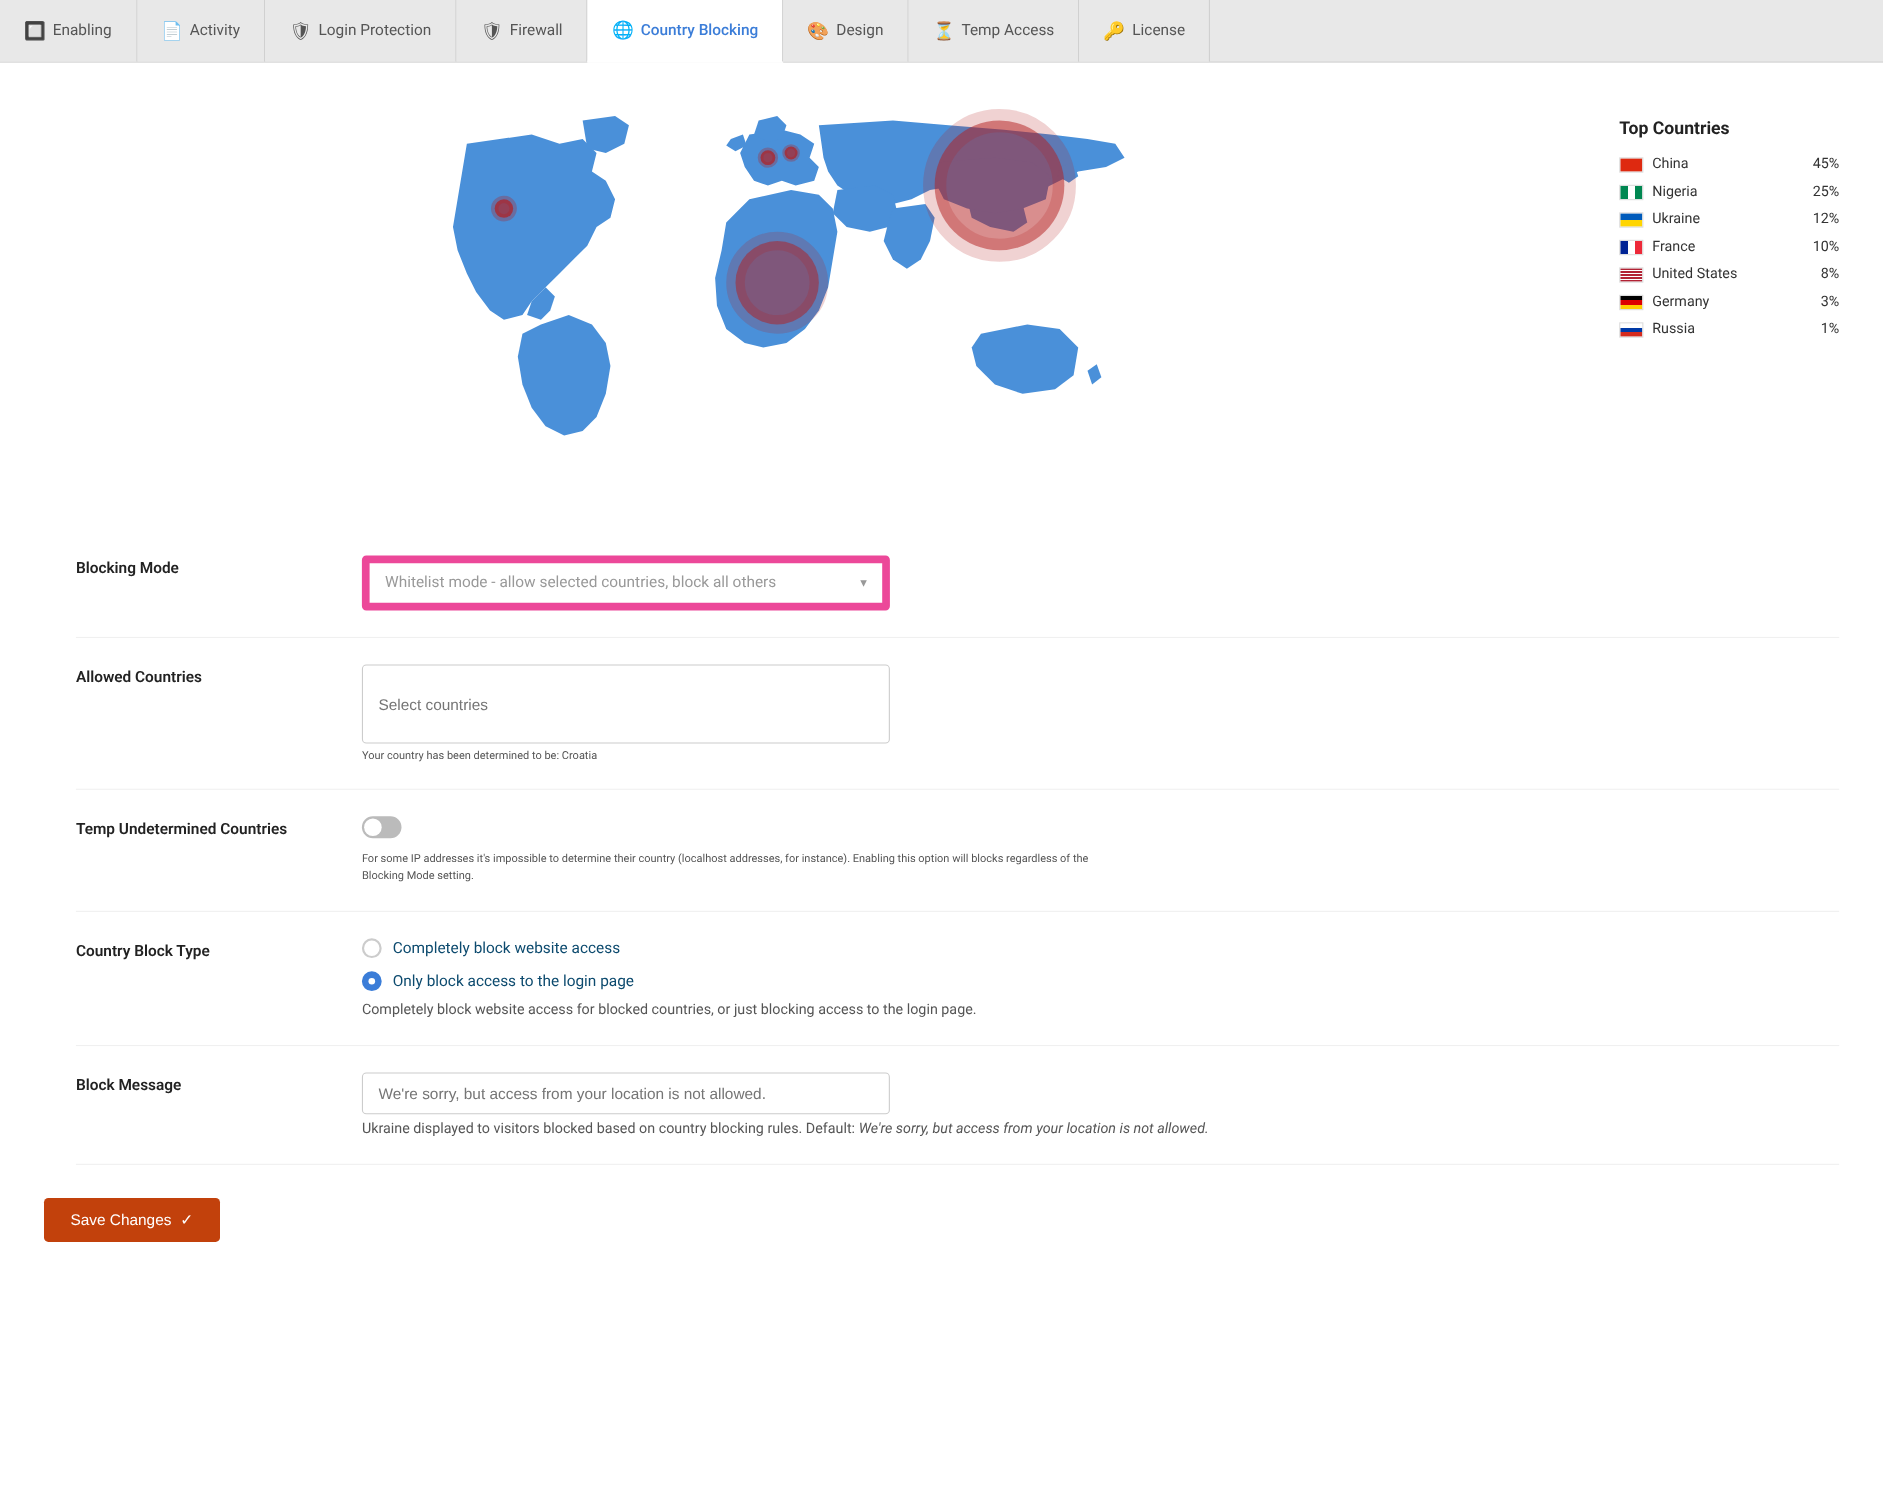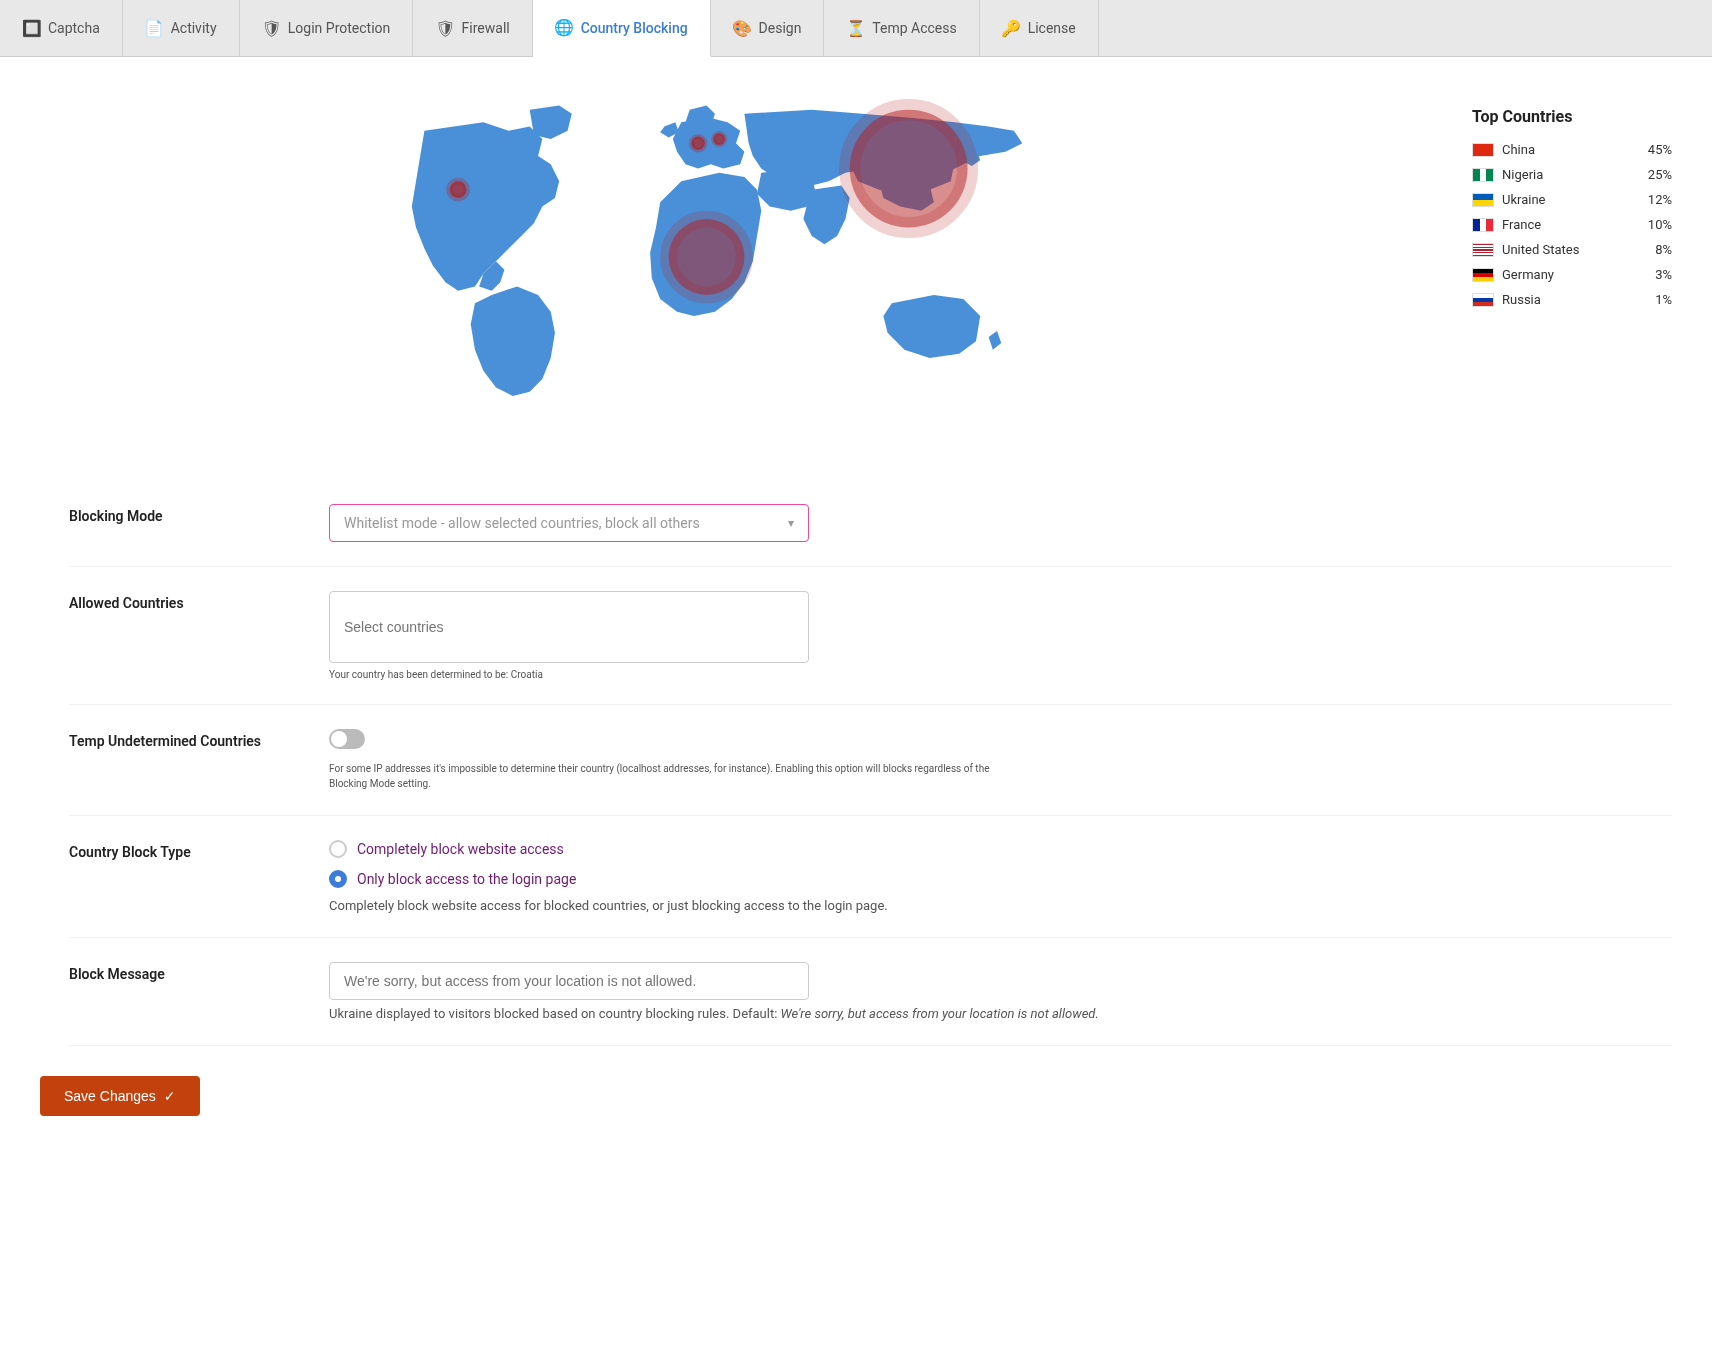--- a/index.html
+++ b/index.html
@@ -25,21 +25,21 @@
     .country-name { flex: 1; color: #333; }
     .country-pct { color: #333; font-weight: 400; }
 
     
     .settings { padding: 0; }
     .setting-row { display: flex; align-items: flex-start; padding: 24px 0; border-bottom: 1px solid #f0f0f0; gap: 40px; margin-left: 29px; }
     .setting-label { width: 220px; font-weight: 600; font-size: 14px; color: #222; padding-top: 4px; flex-shrink: 0; }
     .setting-content { flex: 1; }
 
     
-    .select-dropdown { width: 480px; border: 1px solid #ec4899; border-radius: 4px; padding: 10px 14px; font-size: 14px; color: #888; background: #fff; display: flex; justify-content: space-between; align-items: center; cursor: pointer; }
+    .select-dropdown { width: 480px; border: 7px solid #ec4899; border-radius: 4px; padding: 10px 14px; font-size: 14px; color: #888; background: #fff; display: flex; justify-content: space-between; align-items: center; cursor: pointer; }
     .select-dropdown span { color: #999; }
     .dropdown-arrow { color: #666; font-size: 12px; }
 
     
     .countries-input { width: 480px; border: 1px solid #ccc; border-radius: 4px; padding: 27px 14px; font-size: 14px; color: #ccc; background: #fff; }
     .hint-text { margin-top: 6px; font-size: 10px; color: #555; }
 
     
     .toggle { position: relative; display: inline-block; width: 36px; height: 20px; margin-bottom: 8px; }
     .toggle input { opacity: 0; width: 0; height: 0; }
@@ -48,21 +48,21 @@
     input:checked + .toggle-slider { background: #3b7dd8; }
     input:checked + .toggle-slider::before { transform: translateX(16px); }
     .toggle-desc { font-size: 10px; color: #555; line-height: 1.5; margin-top: 4px; max-width: 700px; }
 
     
     .radio-group { display: flex; flex-direction: column; gap: 12px; }
     .radio-option { display: flex; align-items: center; gap: 10px; cursor: pointer; }
     .radio-circle { width: 18px; height: 18px; border-radius: 50%; border: 2px solid #ccc; background: #fff; flex-shrink: 0; display: flex; align-items: center; justify-content: center; }
     .radio-circle.selected { border-color: #3b7dd8; background: #3b7dd8; }
     .radio-circle.selected::after { content: ''; width: 6px; height: 6px; background: white; border-radius: 50%; }
-    .radio-label { font-size: 14px; color: #701a75; }
+    .radio-label { font-size: 14px; color: #0c4a6e; }
     .radio-desc { margin-top: 10px; font-size: 13px; color: #555; }
 
     
     .block-input { width: 480px; border: 1px solid #ccc; border-radius: 4px; padding: 10px 14px; font-size: 14px; color: #ccc; background: #fff; }
     .block-desc { margin-top: 6px; font-size: 13px; color: #555; }
     .block-desc em { font-style: italic; }
 
     
     .save-btn { background: #c2410c; color: white; border: none; padding: 12px 24px; border-radius: 4px; font-size: 14px; font-weight: 500; cursor: pointer; display: flex; align-items: center; gap: 8px; margin-top: 30px; }
 
@@ -74,21 +74,21 @@
     .flag-us { background: linear-gradient(to bottom, #B22234 11%, white 11%, white 22%, #B22234 22%, #B22234 33%, white 33%, white 44%, #B22234 44%, #B22234 55%, white 55%, white 66%, #B22234 66%, #B22234 77%, white 77%, white 88%, #B22234 88%); }
     .flag-germany { background: linear-gradient(to bottom, #000 33%, #D00 33%, #D00 66%, #FFCE00 66%); }
     .flag-russia { background: linear-gradient(to bottom, white 33%, #0039A6 33%, #0039A6 66%, #D52B1E 66%); }
   </style>
 </head>
 <body>
 
 <div class="tabs">
   <div class="tab">
     <span class="tab-icon">🔲</span>
-    <span>Captcha</span>
+    <span>Enabling</span>
   </div>
   <div class="tab">
     <span class="tab-icon">📄</span>
     <span>Activity</span>
   </div>
   <div class="tab">
     <span class="tab-icon">🛡</span>
     <span>Login Protection</span>
   </div>
   <div class="tab">

